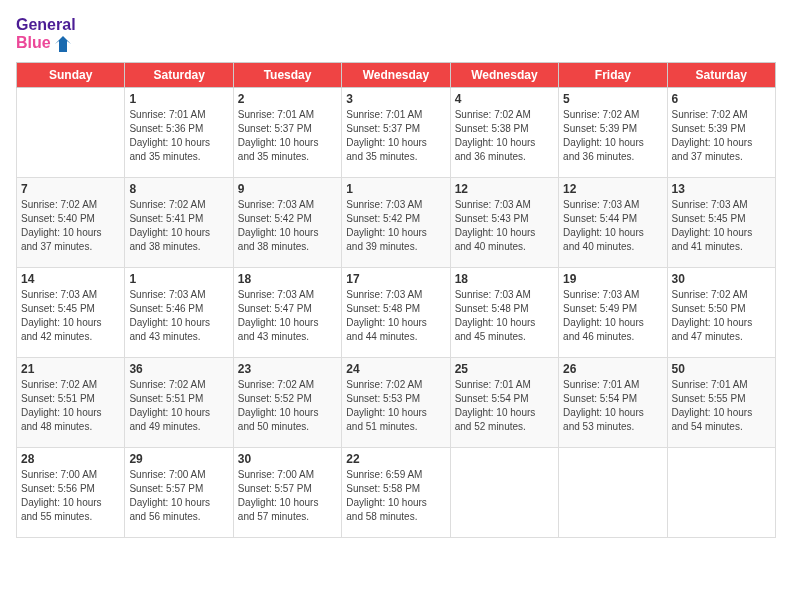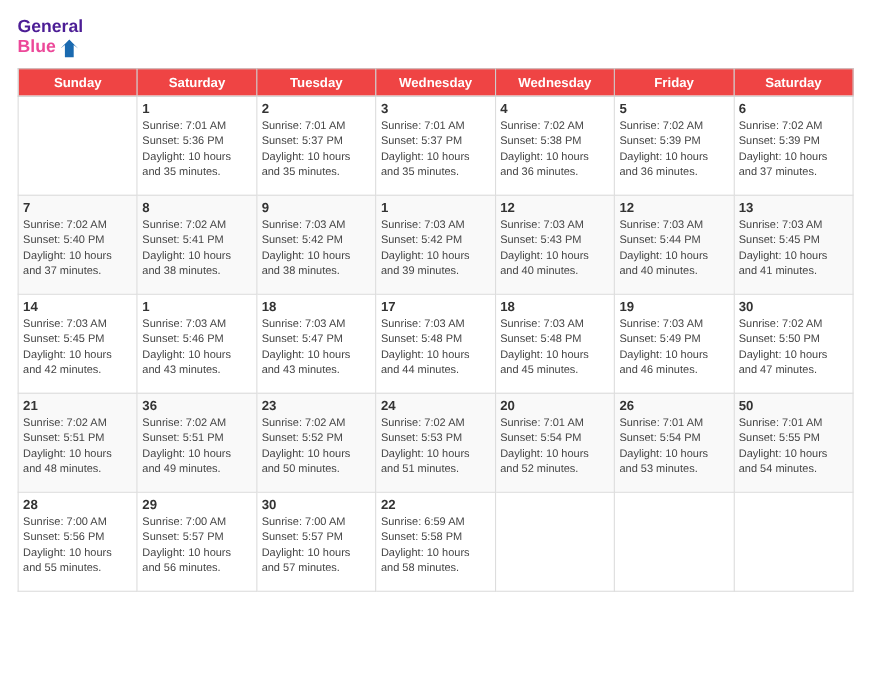--- a/index.html
+++ b/index.html
@@ -207,21 +207,21 @@
         </td>
         <td>
           <span class="day-number">23</span>
           <div class="day-detail">Sunrise: 7:02 AM<br>Sunset: 5:52 PM<br>Daylight: 10 hours and 50 minutes.</div>
         </td>
         <td>
           <span class="day-number">24</span>
           <div class="day-detail">Sunrise: 7:02 AM<br>Sunset: 5:53 PM<br>Daylight: 10 hours and 51 minutes.</div>
         </td>
         <td>
-          <span class="day-number">20</span>
+          <span class="day-number">25</span>
           <div class="day-detail">Sunrise: 7:01 AM<br>Sunset: 5:54 PM<br>Daylight: 10 hours and 52 minutes.</div>
         </td>
         <td>
           <span class="day-number">26</span>
           <div class="day-detail">Sunrise: 7:01 AM<br>Sunset: 5:54 PM<br>Daylight: 10 hours and 53 minutes.</div>
         </td>
         <td>
           <span class="day-number">50</span>
           <div class="day-detail">Sunrise: 7:01 AM<br>Sunset: 5:55 PM<br>Daylight: 10 hours and 54 minutes.</div>
         </td>

